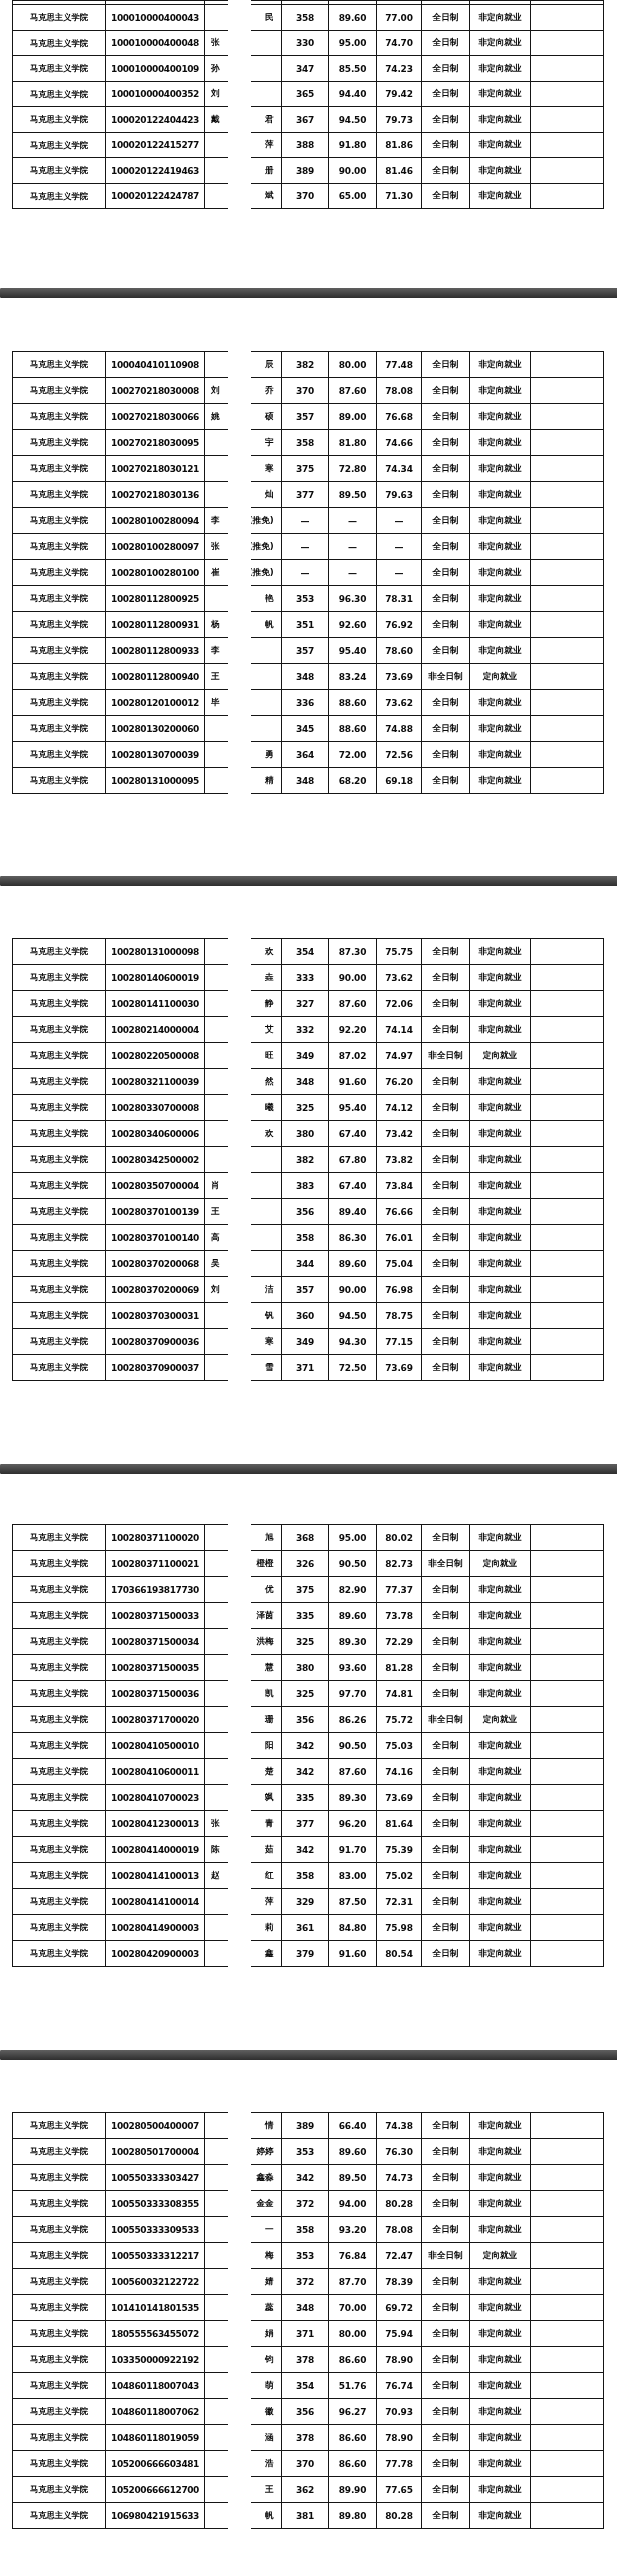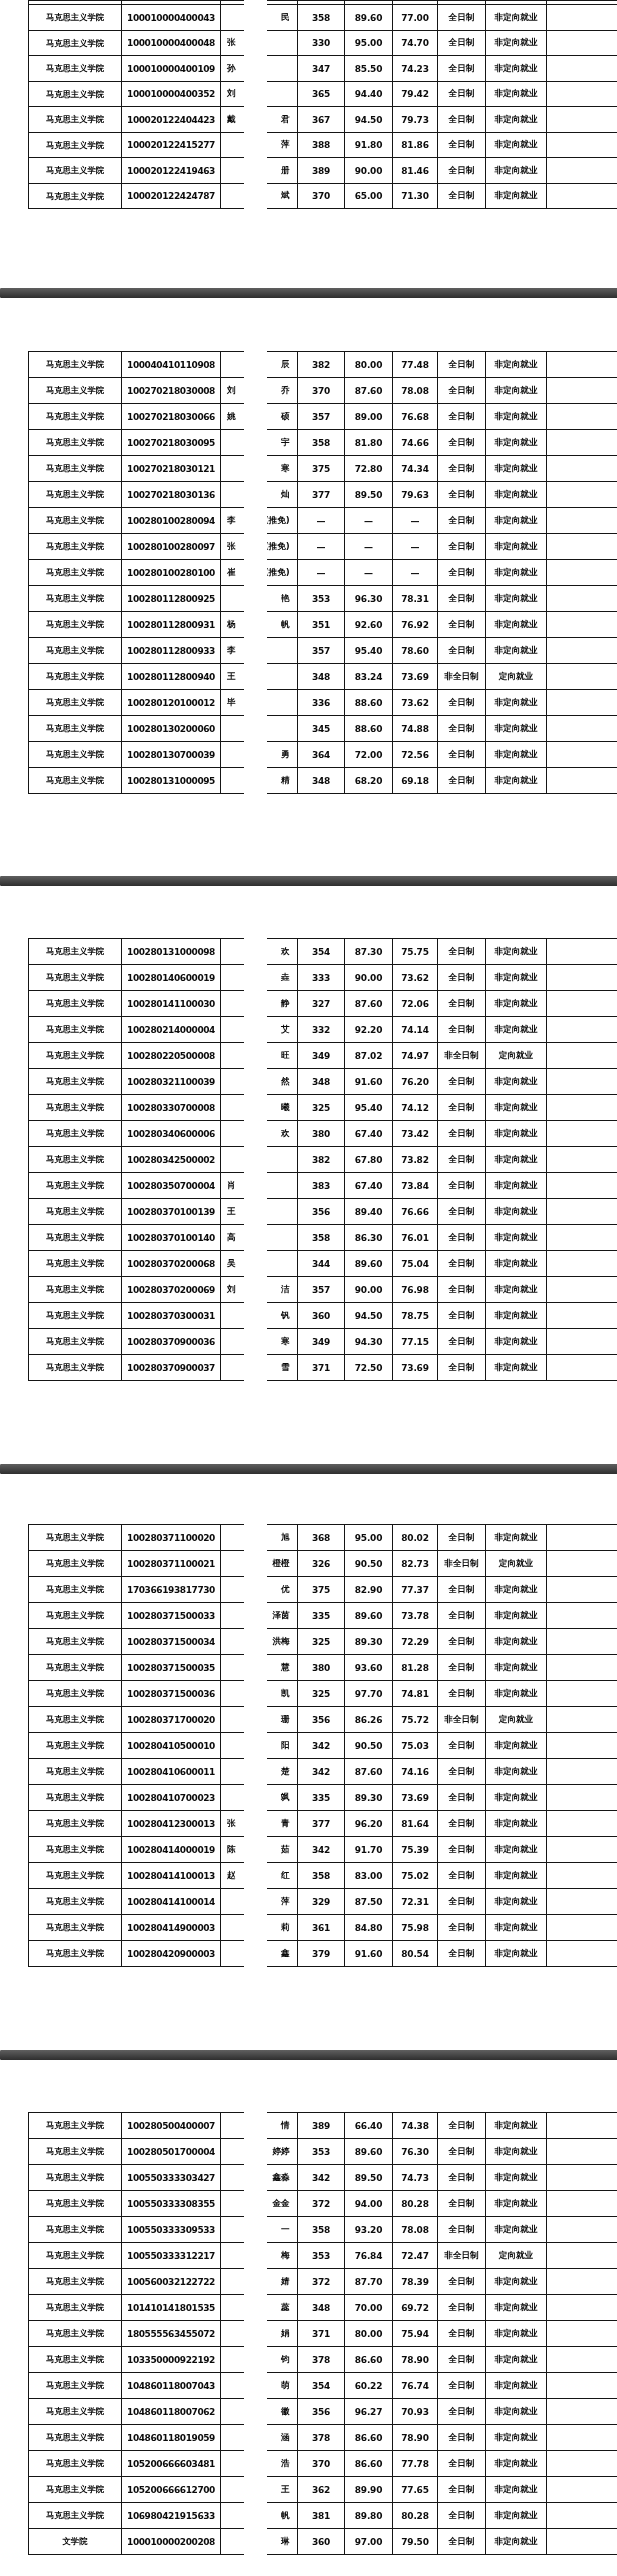--- a/index.html
+++ b/index.html
@@ -9,21 +9,21 @@
     background:#ffffff;
     font-family:"DejaVu Sans","Liberation Sans",sans-serif;
     overflow:hidden;
   }
   .sep{
     position:absolute;left:0;width:618px;height:10px;
     background:linear-gradient(#5f5f5f,#2e2e2e);
     border-radius:1.3px;
   }
   .sep1{top:288px;} .sep2{top:876px;} .sep3{top:1464px;} .sep4{top:2050px;}
-  .page-table{position:absolute;left:28px;width:589px;}
+  .page-table{position:absolute;left:12px;width:589px;}
   .pt1{top:0px;} .pt2{top:351px;} .pt3{top:938px;} .pt4{top:1524px;} .pt5{top:2112px;}
   table{border-collapse:collapse;width:589px;table-layout:fixed;}
   td{
     border:1.3px solid #151515;
     text-align:center;vertical-align:middle;
     font-size:8.6px;font-weight:600;color:#0b0b0b;
     padding:0;height:25px;overflow:hidden;white-space:nowrap;
   }
   .pt1 td{height:24.5px;}
   tr.partial td{height:3.3px;}
@@ -1116,21 +1116,21 @@
     <td class="c-remark"></td>
   </tr>
           <tr>
     <td class="c-college">马克思主义学院</td>
     <td class="c-id">104860118007043</td>
     <td class="c-name">
       <span class="nl"></span>
       <span class="nr">萌</span>
     </td>
     <td class="c-num">354</td>
-    <td class="c-num">60.22</td>
+    <td class="c-num">51.76</td>
     <td class="c-num">76.74</td>
     <td class="c-type">全日制</td>
     <td class="c-emp">非定向就业</td>
     <td class="c-remark"></td>
   </tr>
           <tr>
     <td class="c-college">马克思主义学院</td>
     <td class="c-id">104860118007062</td>
     <td class="c-name">
       <span class="nl"></span>
@@ -1188,34 +1188,20 @@
           <tr>
     <td class="c-college">马克思主义学院</td>
     <td class="c-id">106980421915633</td>
     <td class="c-name">
       <span class="nl"></span>
       <span class="nr">帆</span>
     </td>
     <td class="c-num">381</td>
     <td class="c-num">89.80</td>
     <td class="c-num">80.28</td>
-    <td class="c-type">全日制</td>
-    <td class="c-emp">非定向就业</td>
-    <td class="c-remark"></td>
-  </tr>
-          <tr>
-    <td class="c-college">文学院</td>
-    <td class="c-id">100010000200208</td>
-    <td class="c-name">
-      <span class="nl"></span>
-      <span class="nr">琳</span>
-    </td>
-    <td class="c-num">360</td>
-    <td class="c-num">97.00</td>
-    <td class="c-num">79.50</td>
     <td class="c-type">全日制</td>
     <td class="c-emp">非定向就业</td>
     <td class="c-remark"></td>
   </tr>
         </tbody>
       </table>
     <div class="redact"></div>
   </div>
 
 </div>

